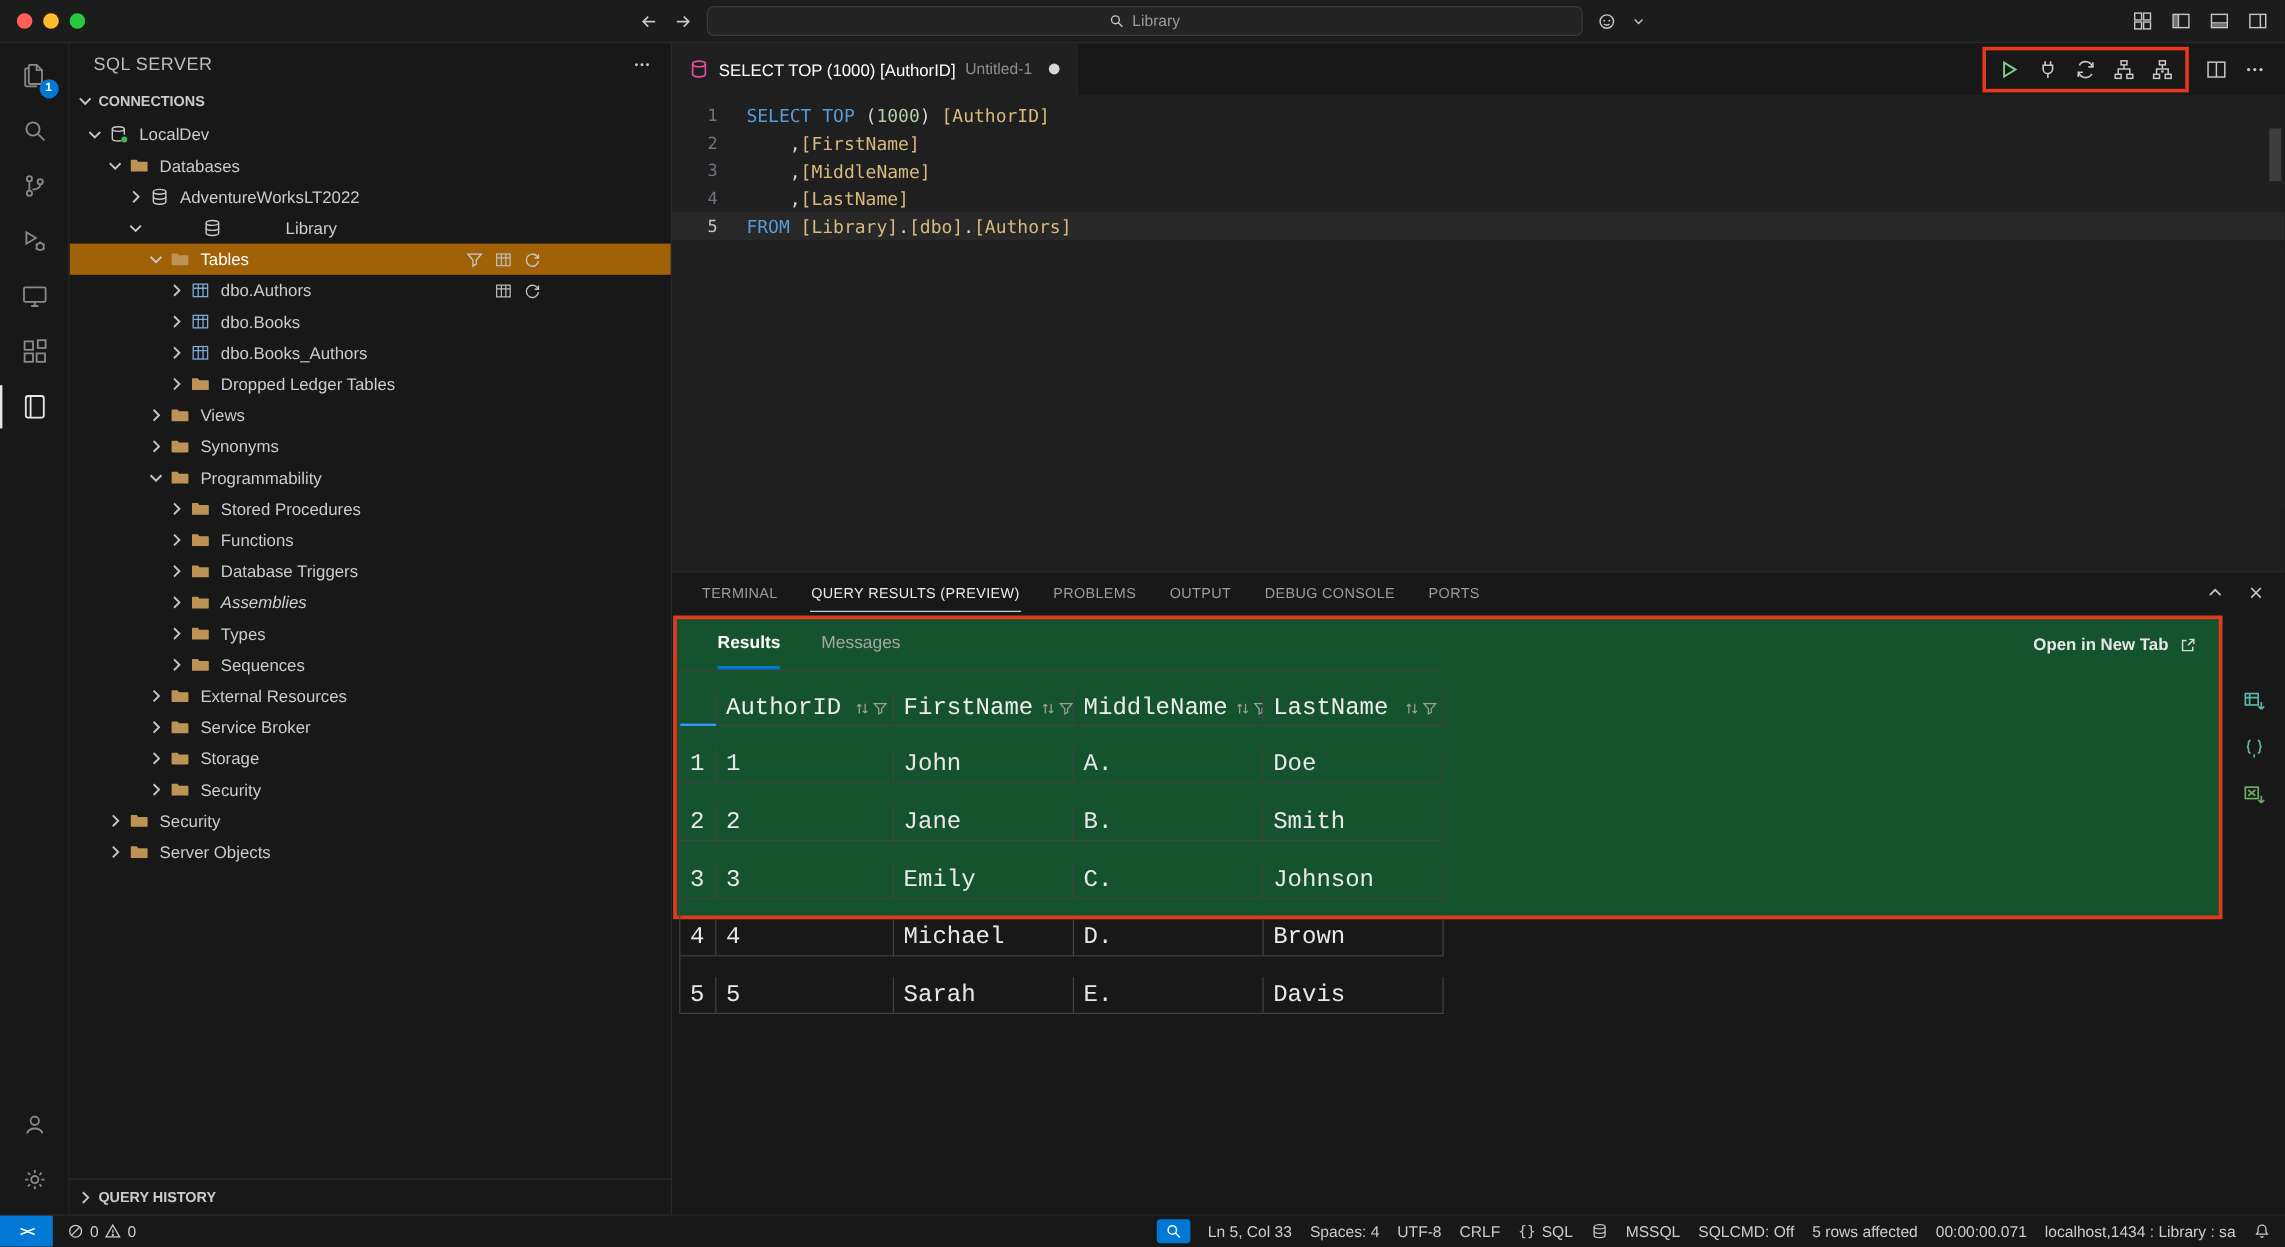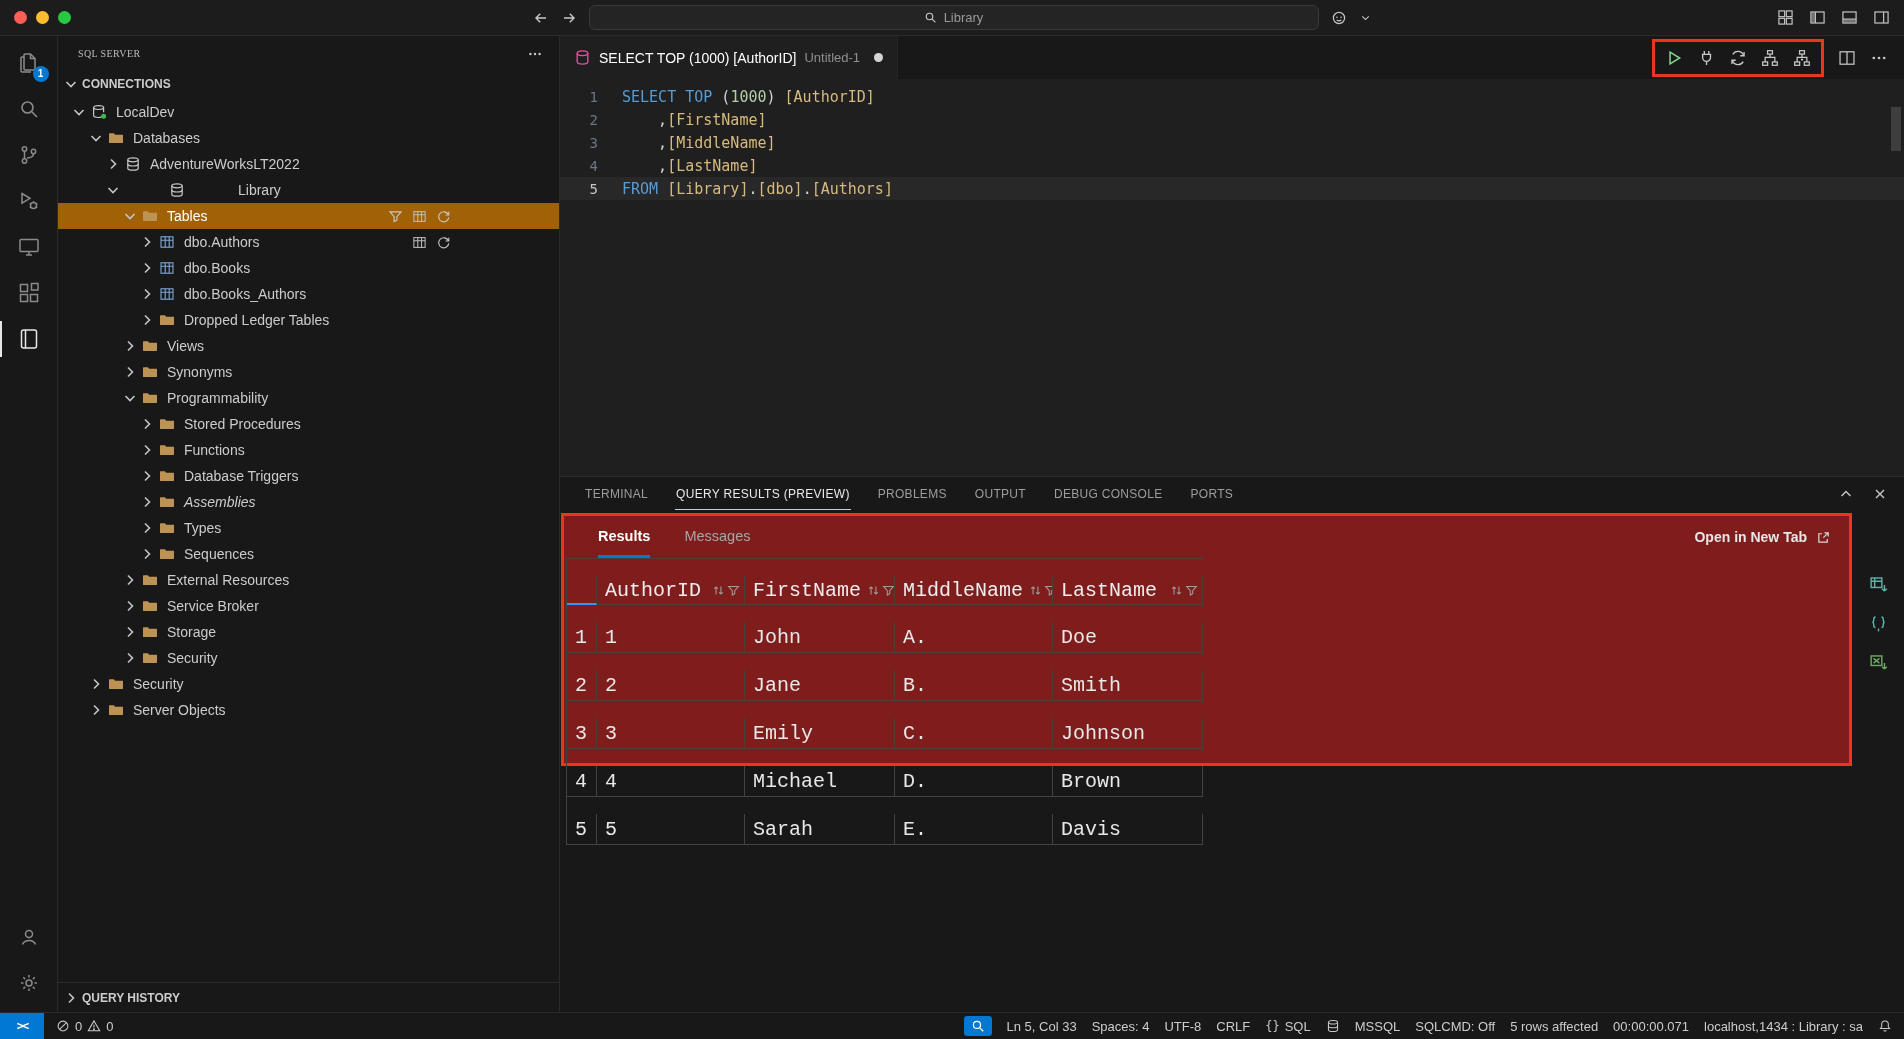--- a/index.html
+++ b/index.html
@@ -36,21 +36,21 @@
   .ab-item.active::before { content:""; position:absolute; left:0; top:5px; bottom:5px; width:2px; background:#e7e7e7; }
   .ab-item svg { width:24px; height:24px; }
   .ab-badge { position:absolute; right:9px; bottom:4px; min-width:16px; height:16px; border-radius:8px;
               background:#0078d4; color:#fff; font-size:10px; line-height:16px; text-align:center; font-weight:700; }
   .ab-bottom { margin-top:auto; padding-bottom:6px; }
 
   
   .sidebar { width:502px; background:#181818; border-right:1px solid #2a2a2a;
              display:flex; flex-direction:column; flex:none; }
   .sidebar-title { height:35px; display:flex; align-items:center; justify-content:space-between;
-                   padding:0 16px 0 20px; font-size:10px; color:#bdbdbd; letter-spacing:.4px; flex:none;font-family:Liberation Serif, serif; }
+                   padding:0 16px 0 20px; font-size:15px; color:#bdbdbd; letter-spacing:.4px; flex:none; }
   .section-header { height:26px; display:flex; align-items:center; font-size:12px; font-weight:700;
                     color:#cccccc; padding-left:4px; cursor:pointer; flex:none; }
   .section-header.qh { border-top:1px solid #2b2b2b; margin-top:auto; height:30px; }
   .icon { display:inline-flex; align-items:center; justify-content:center; flex:none; }
   .icon svg { width:16px; height:16px; }
   .chev { width:18px; height:18px; color:#c5c5c5; margin-right:2px; }
   .chev.open svg { transform:rotate(90deg); }
   .tree { flex:1; overflow:hidden; padding-top:2px; }
   .tree-row { height:26px; display:flex; align-items:center; font-size:14px; color:#cccccc;
               position:relative; cursor:pointer; white-space:nowrap; }
@@ -85,21 +85,21 @@
 
   
   .panel { flex:1; border-top:1px solid #2b2b2b; background:#181818; position:relative; min-height:0; }
   .panel-tabbar { height:34px; display:flex; align-items:center; padding:0 16px 0 24px; }
   .panel-tabs { display:flex; gap:26px; flex:1; }
   .ptab { font-size:12px; color:#9d9d9d; letter-spacing:.3px; padding:9px 1px; cursor:pointer; }
   .ptab.active { color:#e9e9e9; box-shadow: inset 0 -1px 0 #bfcfe0; }
   .panel-controls { display:flex; gap:18px; }
   .panel-controls .icon { color:#c8c8c8; cursor:pointer; }
 
-  .results-box { margin:2px 52px 0 1px; height:253px; border:3px solid #e5391e; background:#7f1d1d; }
+  .results-box { margin:2px 52px 0 1px; height:253px; border:3px solid #e5391e; background:#14532d; }
   .results-header { height:42px; display:flex; align-items:center; padding:0 18px 0 34px; }
   .rtab { font-size:14.5px; color:#a6a6a6; margin-right:34px; height:100%; display:flex; align-items:center;
           border-bottom:3px solid transparent; cursor:pointer; }
   .rtab.active { color:#ffffff; font-weight:700; border-bottom-color:#0078d4; }
   .open-new { margin-left:auto; display:flex; align-items:center; gap:9px; color:#e6e6e6;
               font-size:14px; font-weight:600; cursor:pointer;justify-content:flex-end; }
   .open-new .icon svg { width:15px; height:15px; }
 
   .grid { display:inline-block; margin-left:2px; border-top:1px solid #424242; border-left:1px solid #424242; }
   .grow { display:flex; }

